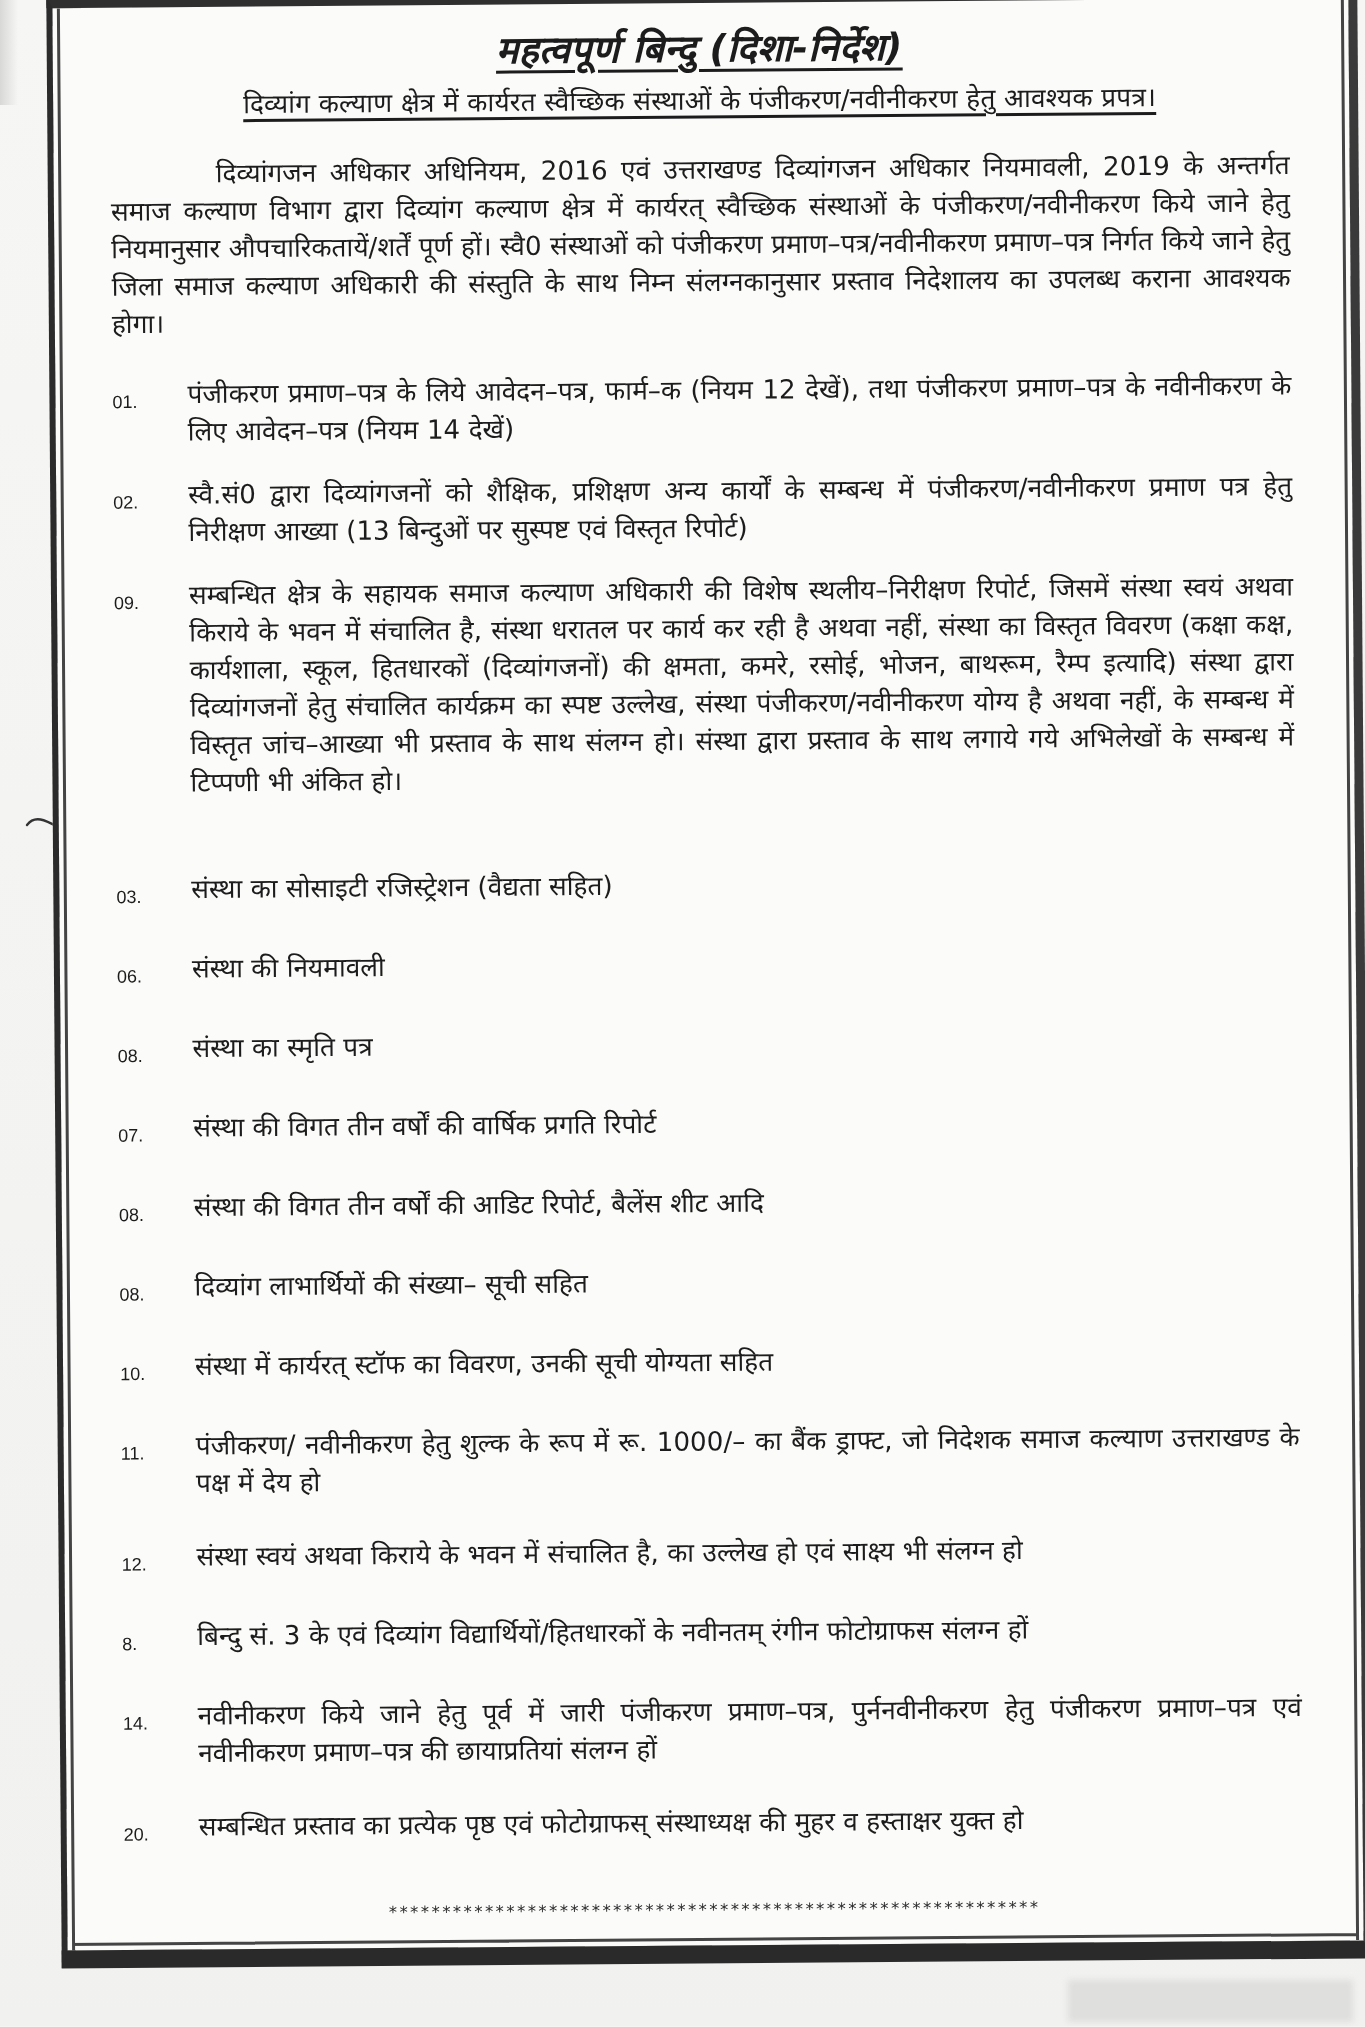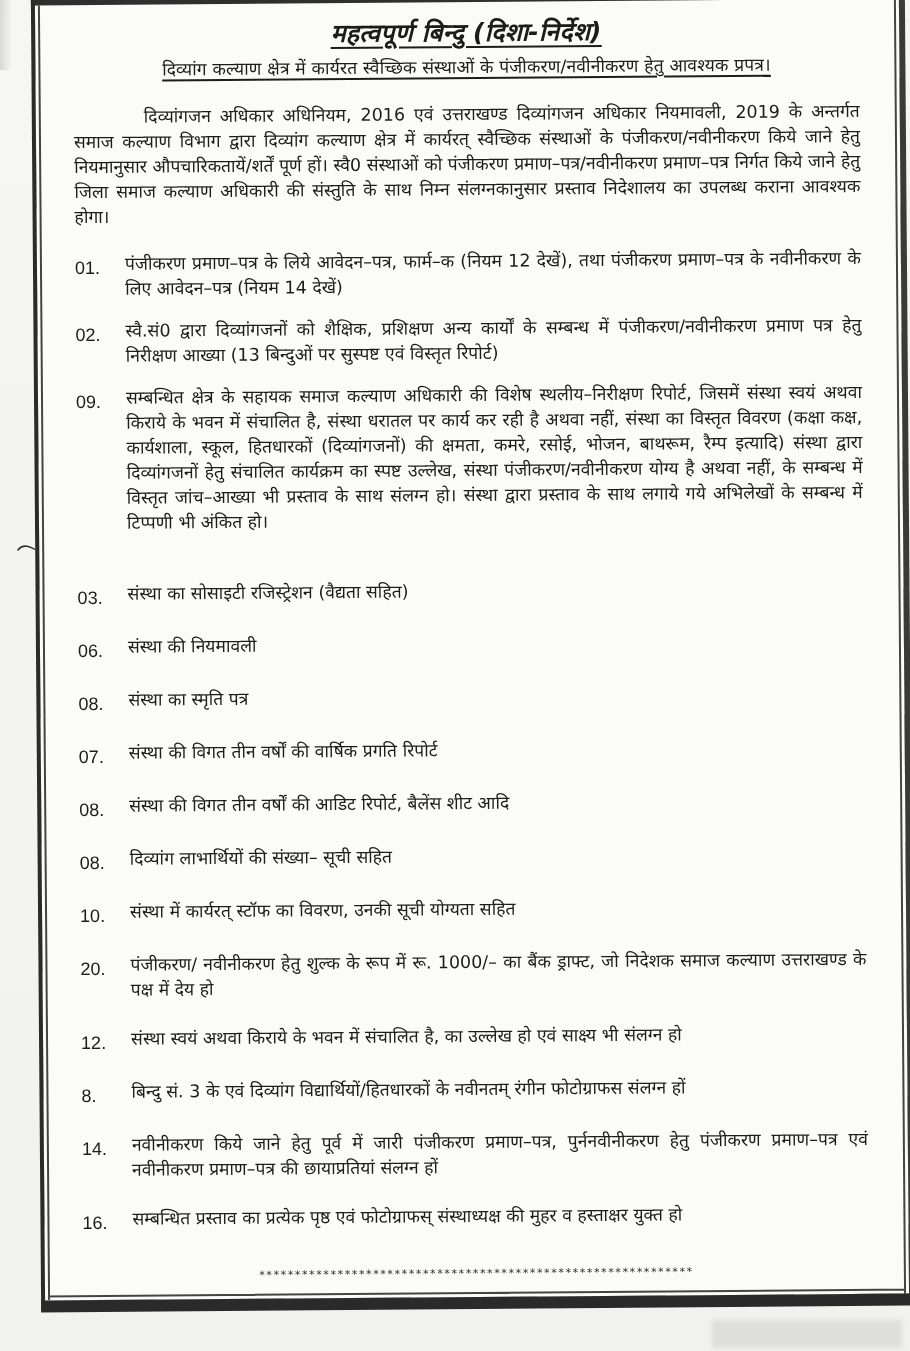--- a/index.html
+++ b/index.html
@@ -86,21 +86,21 @@
     }
     .item {
       display: flex;
       align-items: flex-start;
       font-size: 17.5px;
       line-height: 25px;
     }
     .item-num {
       flex: 0 0 50px;
       font-family: "Liberation Sans", sans-serif;
-      font-size: 18px;
+      font-size: 12px;
       padding-top: 4px;
     }
     .item-text {
       flex: 1;
       text-align: justify;
     }
     .gap-s { margin-bottom: 17px; }
     .gap-m { margin-bottom: 24px; }
     .gap-l { margin-bottom: 46px; }
     .stars {
@@ -181,37 +181,37 @@
       </li>
       <li class="item gap-m">
         <span class="item-num">08.</span>
         <span class="item-text">दिव्यांग लाभार्थियों की संख्या– सूची सहित</span>
       </li>
       <li class="item gap-m">
         <span class="item-num">10.</span>
         <span class="item-text">संस्था में कार्यरत् स्टॉफ का विवरण, उनकी सूची योग्यता सहित</span>
       </li>
       <li class="item gap-m">
-        <span class="item-num">20.</span>
+        <span class="item-num">11.</span>
         <span class="item-text">पंजीकरण/ नवीनीकरण हेतु शुल्क के रूप में रू. 1000/– का बैंक ड्राफ्ट, जो निदेशक समाज कल्याण उत्तराखण्ड के पक्ष में देय हो</span>
       </li>
       <li class="item gap-m">
         <span class="item-num">12.</span>
         <span class="item-text">संस्था स्वयं अथवा किराये के भवन में संचालित है, का उल्लेख हो एवं साक्ष्य भी संलग्न हो</span>
       </li>
       <li class="item gap-m">
         <span class="item-num">8.</span>
         <span class="item-text">बिन्दु सं. 3 के एवं दिव्यांग विद्यार्थियों/हितधारकों के नवीनतम् रंगीन फोटोग्राफस संलग्न हों</span>
       </li>
       <li class="item gap-m">
         <span class="item-num">14.</span>
         <span class="item-text">नवीनीकरण किये जाने हेतु पूर्व में जारी पंजीकरण प्रमाण–पत्र, पुर्ननवीनीकरण हेतु पंजीकरण प्रमाण–पत्र एवं नवीनीकरण प्रमाण–पत्र की छायाप्रतियां संलग्न हों</span>
       </li>
       <li class="item">
-        <span class="item-num">16.</span>
+        <span class="item-num">20.</span>
         <span class="item-text">सम्बन्धित प्रस्ताव का प्रत्येक पृष्ठ एवं फोटोग्राफस् संस्थाध्यक्ष की मुहर व हस्ताक्षर युक्त हो</span>
       </li>
     </ol>
 
     <div class="stars">*************************************************************</div>
   </div>
 </div>
 
 <div class="smudge"></div>
 

